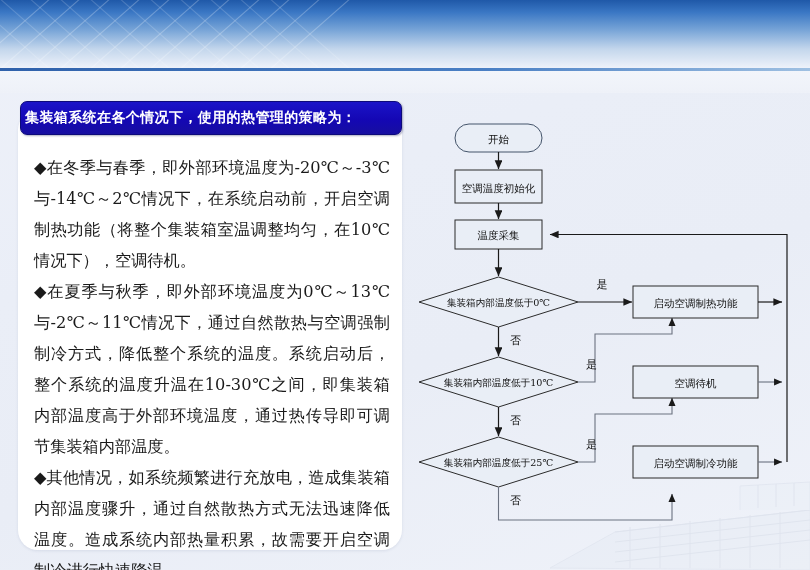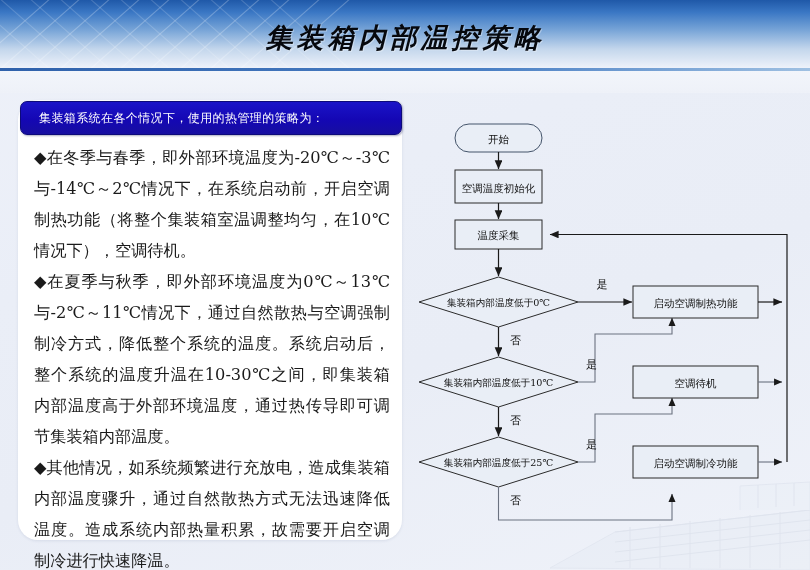--- a/index.html
+++ b/index.html
@@ -40,40 +40,40 @@
     position:absolute;left:0;top:68px;width:810px;height:3px;
     background:linear-gradient(90deg,#2f61ab 0%,#4a7fc4 60%,#9fc0e2 100%);
   }
   .banner-under{
     position:absolute;left:0;top:71px;width:810px;height:22px;
     background:linear-gradient(180deg,#f2f5fb 0%,#eef1f8 100%);
   }
 
   
   .text-card{
-    position:absolute;left:18px;top:100px;width:384px;height:440px;
+    position:absolute;left:18px;top:110px;width:384px;height:440px;
     background:#ffffff;border-radius:20px;
     box-shadow:0 1px 3px rgba(40,60,110,.10);
   }
   .text-card-inner{
     position:absolute;left:16px;top:42px;width:356px;
     font-size:16.2px;line-height:31px;color:#1a1a1a;
     font-family:"DejaVu Serif","Liberation Serif",serif;
   }
   .para{margin:0 0 0 0;text-align:justify;text-justify:inter-character;}
   .blue-head{
     position:absolute;left:20px;top:101px;width:380px;height:32px;
     background:linear-gradient(180deg,#1b14c8 0%,#1407b4 55%,#170ea0 100%);
     border-radius:7px;
     border:1px solid #0d0a7a;
     box-shadow:1px 1px 2px rgba(20,20,80,.35);
     display:flex;align-items:center;
   }
   .blue-head span{
-    color:#ffffff;font-size:12px;font-weight:400;padding-left:18px;
+    color:#ffffff;font-size:14px;font-weight:700;padding-left:4px;
     font-family:"DejaVu Serif","Liberation Serif",serif;letter-spacing:.4px;
   }
 
   
   .flow{position:absolute;left:410px;top:106px;width:400px;height:420px;}
   .flow svg{display:block;}
   .fc-label{
     font-family:"DejaVu Serif","Liberation Serif",serif;
     font-size:10.5px;fill:#111;
   }
@@ -131,21 +131,20 @@
         <path d="M50 -10 L150 78"></path>
           <path d="M80 -10 L180 78"></path>
           <path d="M110 -10 L210 78"></path>
         <path d="M140 -10 L240 78"></path>
           <path d="M170 -10 L270 78"></path>
           <path d="M200 -10 L300 78"></path>
         <path d="M230 -10 L330 78"></path>
           <path d="M260 -10 L360 78"></path>
       </g>
     </svg>
-    <div class="banner-title">集装箱内部温控策略</div>
   </div>
   <div class="banner-rule"></div>
   <div class="banner-under"></div>
 
   <div class="text-card">
     <div class="text-card-inner">
       <p class="para">◆在冬季与春季，即外部环境温度为-20℃～-3℃与-14℃～2℃情况下，在系统启动前，开启空调制热功能（将整个集装箱室温调整均匀，在10℃情况下），空调待机。</p>
       <p class="para">◆在夏季与秋季，即外部环境温度为0℃～13℃与-2℃～11℃情况下，通过自然散热与空调强制制冷方式，降低整个系统的温度。系统启动后，整个系统的温度升温在10-30℃之间，即集装箱内部温度高于外部环境温度，通过热传导即可调节集装箱内部温度。</p>
       <p class="para">◆其他情况，如系统频繁进行充放电，造成集装箱内部温度骤升，通过自然散热方式无法迅速降低温度。造成系统内部热量积累，故需要开启空调制冷进行快速降温。</p>
     </div>

